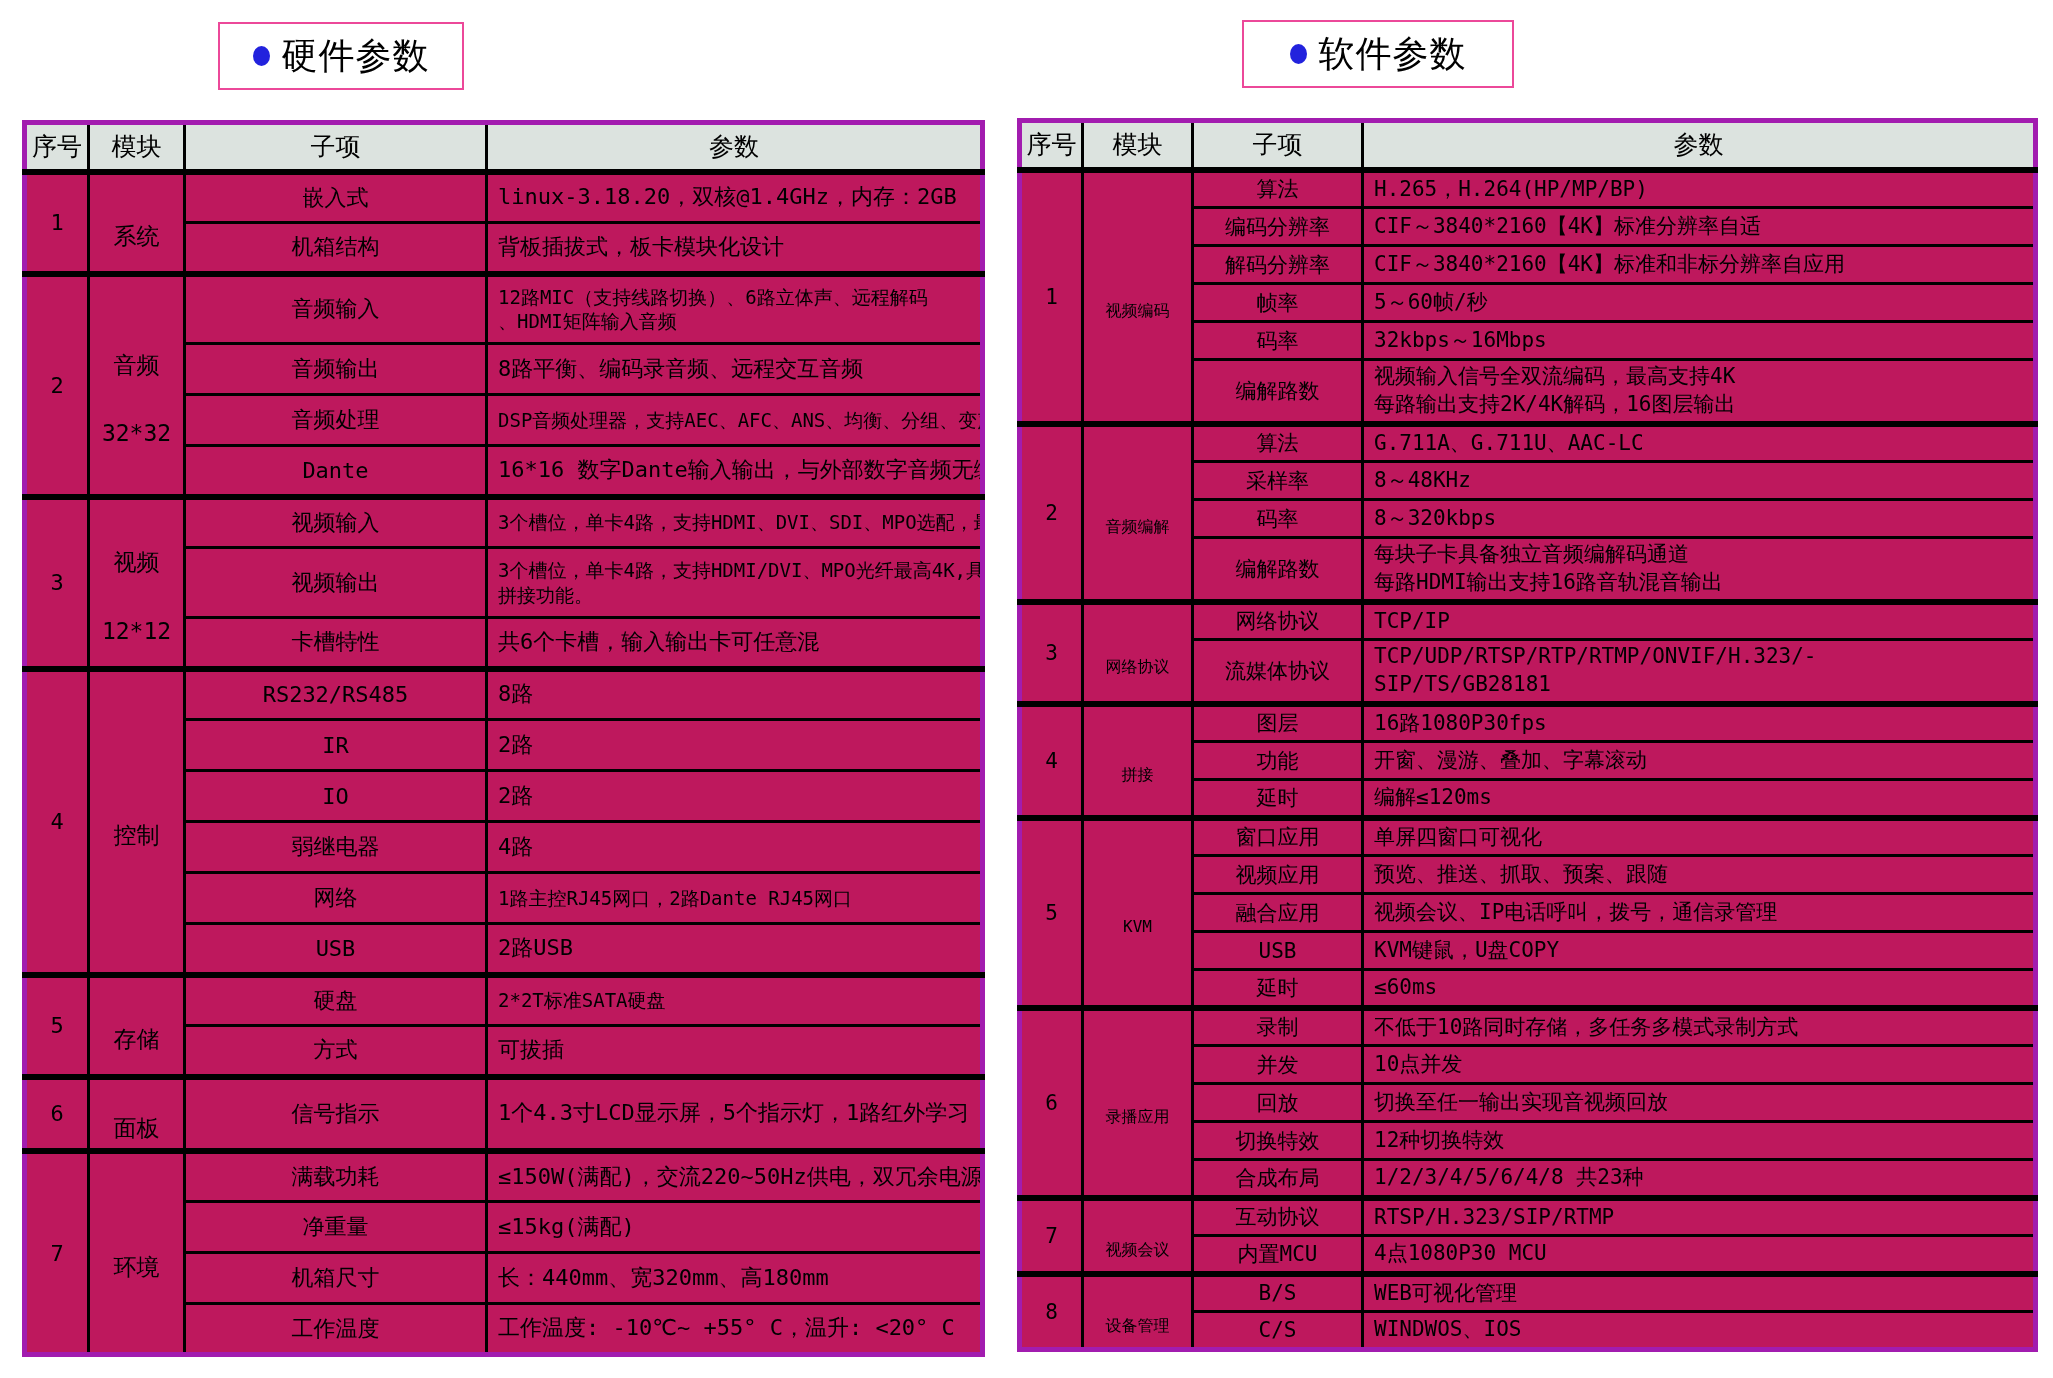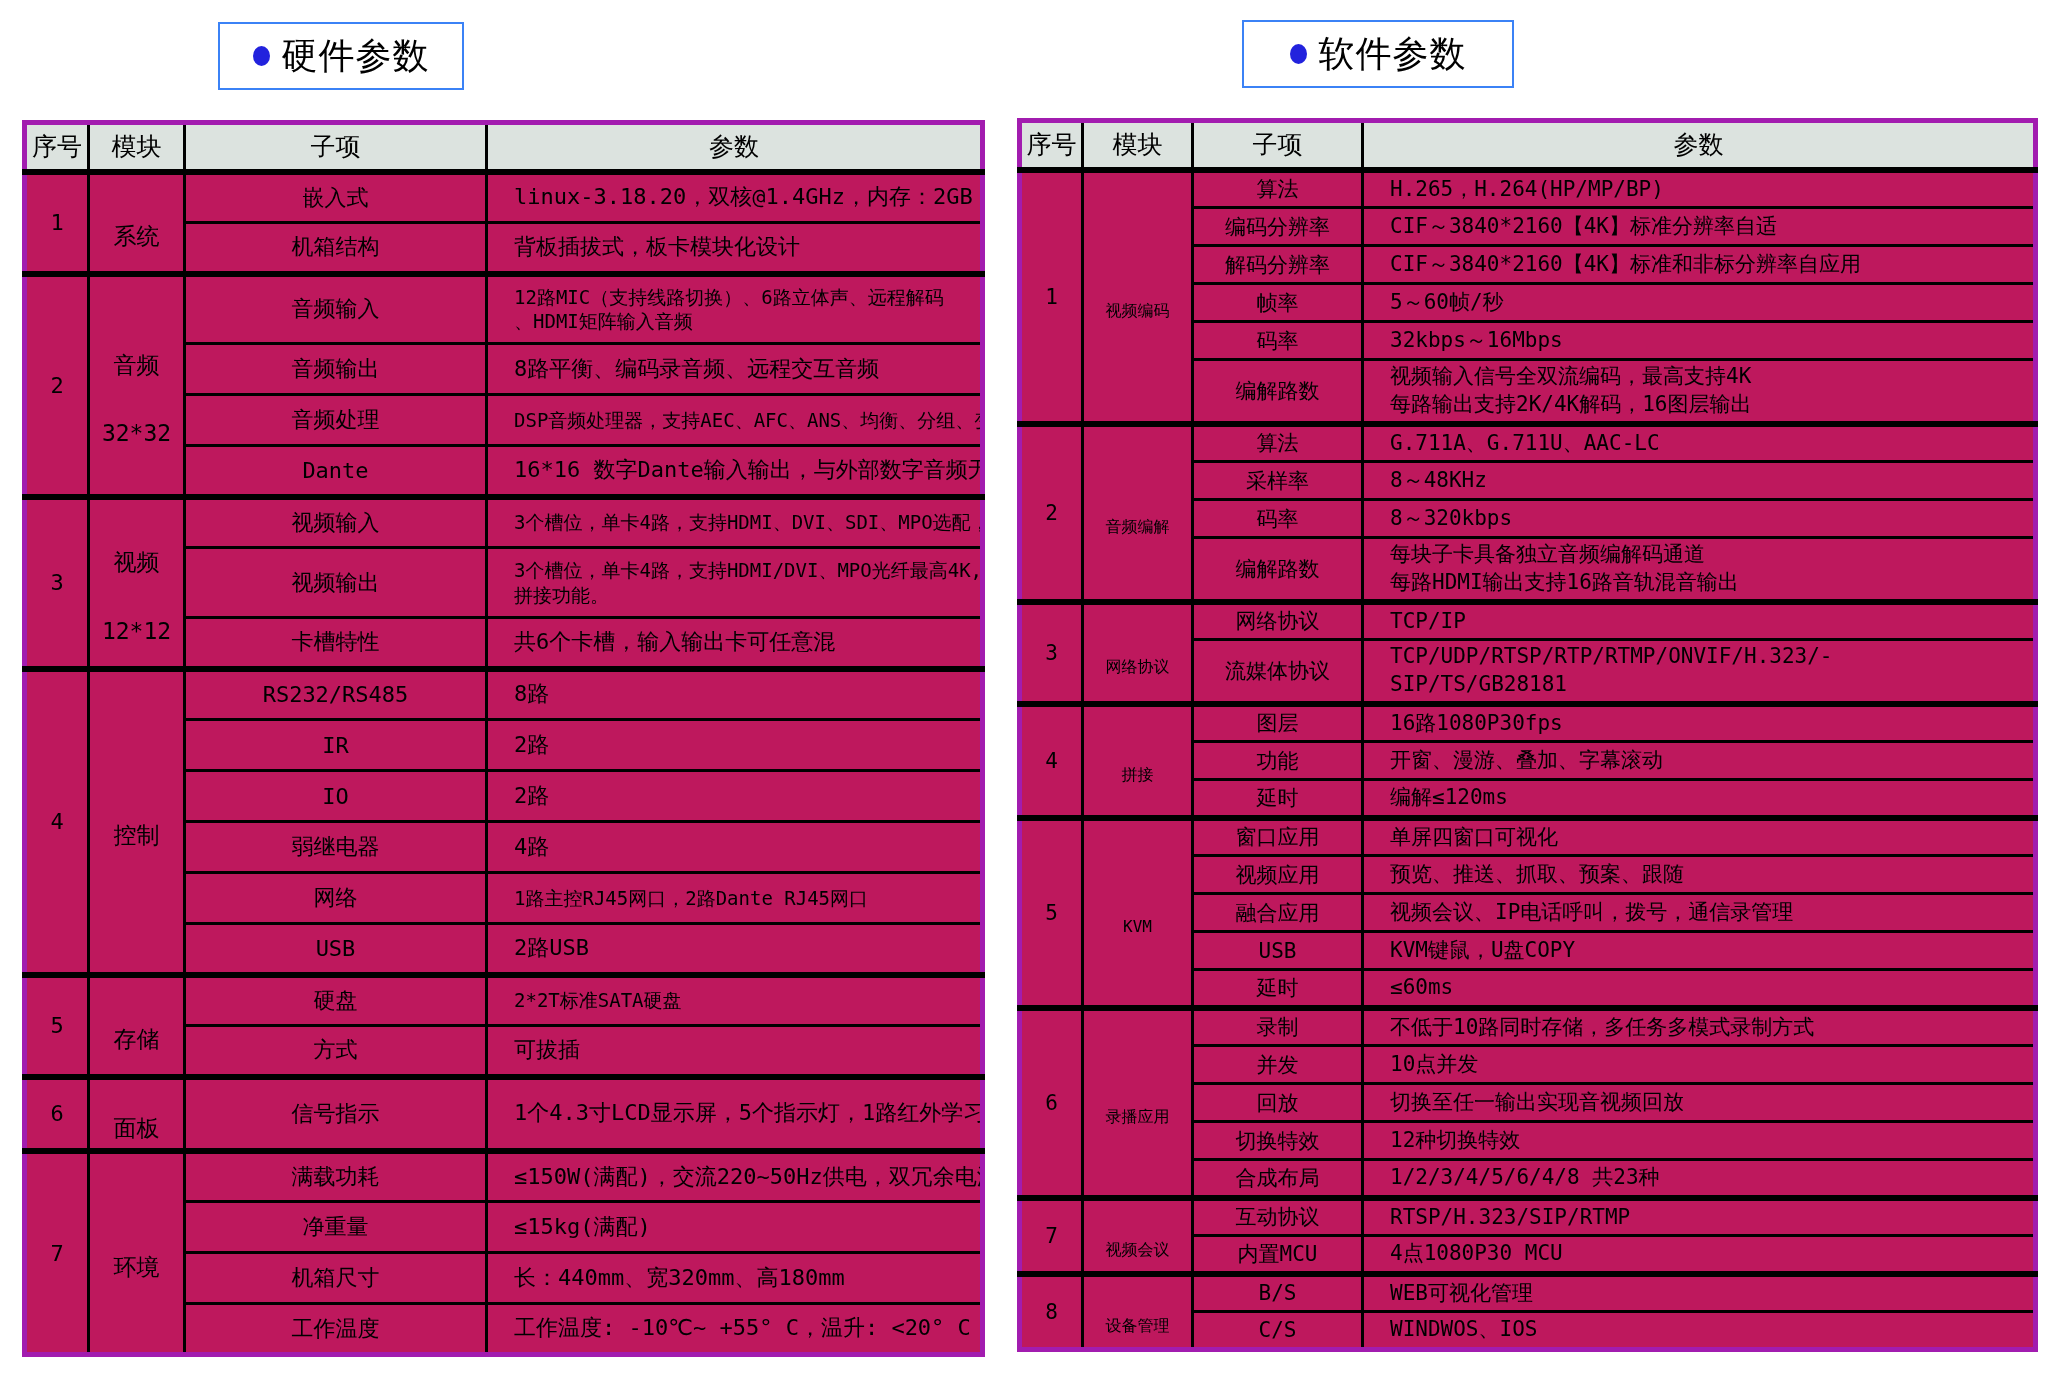--- a/index.html
+++ b/index.html
@@ -4,21 +4,21 @@
 <style>
   * { margin:0; padding:0; box-sizing:border-box; }
   html,body { background:#ffffff; }
   body {
     width:2053px; height:1378px; position:relative;
     font-family:"DejaVu Sans Mono","DejaVu Sans","Liberation Sans",sans-serif;
     color:#000;
   }
   .title-box {
     position:absolute; height:68px; background:#fff;
-    border:2px solid #3b82f6;
+    border:2px solid #ec4899;
     display:flex; align-items:center; justify-content:center; gap:12px;
   }
   .title-box .dot {
     width:17px; height:20px; border-radius:50%;
     flex:0 0 auto;
   }
   .title-box .title-text { font-size:36px; letter-spacing:1px; white-space:nowrap; }
   #hw-title { left:218px; top:22px;  width:246px; }
   #sw-title { left:1242px; top:20px; width:272px; }
 
@@ -32,21 +32,21 @@
 
   th, td { border:3px solid #000; overflow:hidden; }
   thead th {
     background:#dce3df; font-weight:normal; font-size:25px;
     border-bottom-width:6px; text-align:center; vertical-align:middle;
   }
   thead tr { height:49px; }
   td { text-align:center; vertical-align:middle; }
   tr.group-start td { border-top-width:6px; }
 
-  td.param { text-align:left; padding:2px 26px; }
+  td.param { text-align:left; padding:2px 10px; }
   .param .pline { line-height:1.3; white-space:nowrap; }
   td.module .mline { line-height:1.75;margin-top:28px; }
 
   #hw-table tbody tr { height:51px; }
   #hw-table tbody tr.h2 { height:70px; }
   #hw-table td { font-size:22px; }
   #hw-table td.module { font-size:23px; }
   #hw-table td.param.sm { font-size:19px; }
 
   #sw-table tbody tr { height:38px; }

